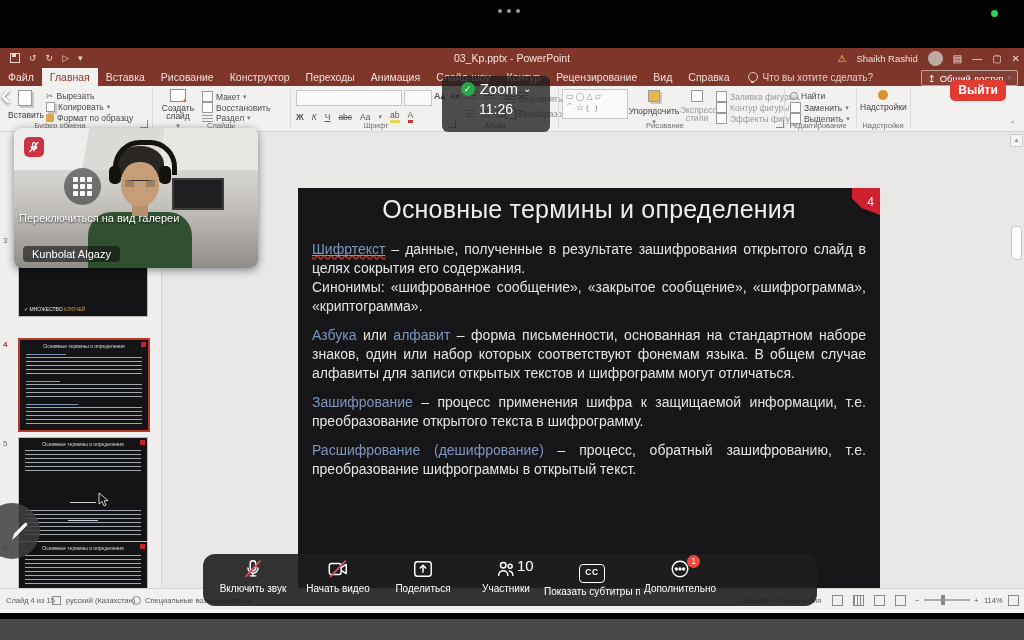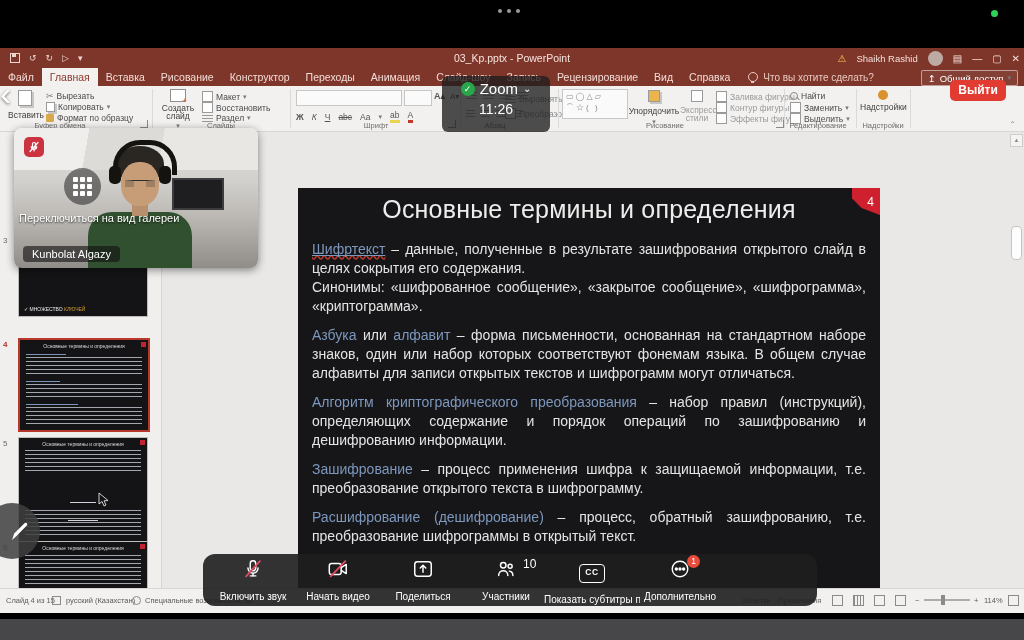--- a/index.html
+++ b/index.html
@@ -136,22 +136,22 @@
   .gallery-hint{position:absolute;left:5px;top:84px;z-index:3;color:#fff;font-size:11px;text-shadow:0 1px 2px rgba(0,0,0,.8);white-space:nowrap;}
   .name-tag{position:absolute;left:9px;bottom:6px;z-index:3;background:rgba(18,18,18,.62);border-radius:4px;
             color:#fff;font-size:11px;padding:2px 9px;}
   
   .pencil-fab{position:absolute;left:-16px;top:503px;width:56px;height:56px;border-radius:50%;background:rgba(62,62,62,.85);z-index:40;
               display:flex;align-items:center;justify-content:center;}
   
   .mtoolbar{position:absolute;left:203px;top:554px;width:614px;height:52px;border-radius:12px;background:rgba(30,30,30,.9);z-index:50;}
   .mbtn{position:absolute;top:4px;width:96px;text-align:center;color:#fff;}
   .mbtn .mic-wrap{position:relative;height:24px;}
-  .mbtn .lbl{font-size:10px;margin-top:9px;white-space:nowrap;overflow:hidden;}
-  .pcount{position:absolute;top:-1px;margin-left:6px;font-size:12px;color:#fff;}
+  .mbtn .lbl{font-size:10px;margin-top:1px;white-space:nowrap;overflow:hidden;}
+  .pcount{position:absolute;top:-1px;margin-left:0;font-size:15px;color:#fff;}
   .badge1{position:absolute;top:-3px;right:28px;width:13px;height:13px;border-radius:50%;background:#e74c3c;color:#fff;
           font-size:8.5px;line-height:13px;text-align:center;}
   .cc-ic{display:inline-block;width:24px;height:17px;border:1.6px solid #fff;border-radius:4px;color:#fff;
          font-size:8.5px;font-weight:bold;line-height:15px;text-align:center;letter-spacing:.5px;}
 </style>
 </head>
 <body>
 
 <div id="screen">
 
@@ -188,21 +188,21 @@
 
     <div class="tabrow">
       <span class="tab">Файл</span>
       <span class="tab active">Главная</span>
       <span class="tab">Вставка</span>
       <span class="tab">Рисование</span>
       <span class="tab">Конструктор</span>
       <span class="tab">Переходы</span>
       <span class="tab">Анимация</span>
       <span class="tab">Слайд-шоу</span>
-      <span class="tab">Запись</span>
+      <span class="tab">Контур</span>
       <span class="tab">Рецензирование</span>
       <span class="tab">Вид</span>
       <span class="tab">Справка</span>
       <span class="tellme">
         <span class="bulb"></span>
         <span>Что вы хотите сделать?</span>
       </span>
       <div class="share-btn">
         <span>↥</span>
         <span>Общий доступ</span>
@@ -400,21 +400,20 @@
           <path d="M1 1 L1 12 L4 9.5 L6 14 L8 13 L6 8.8 L10 8.5 Z" fill="#111" stroke="#fff" stroke-width="0.8"></path>
         </svg>
       </div>
 
       <div class="slide">
         <div class="slide-badge">4</div>
         <div class="slide-title">Основные термины и определения</div>
         <div class="slide-body">
           <p><span class="u-sp"><span class="term">Шифртекст</span></span><span> – данные, полученные в результате зашифрования открытого слайд в целях сокрытия его содержания.</span><br><span>Синонимы: «шифрованное сообщение», «закрытое сообщение», «шифрограмма», «криптограмма».</span></p>
           <p><span class="term">Азбука</span><span> или </span><span class="term">алфавит</span><span> – форма письменности, основанная на стандартном наборе знаков, один или набор которых соответствуют фонемам языка. В общем случае алфавиты для записи открытых текстов и шифрограмм могут отличаться.</span></p>
-          <p><span class="term">Алгоритм криптографического преобразования</span><span> – набор правил (инструкций), определяющих содержание и порядок операций по зашифрованию и дешифрованию информации.</span></p>
           <p><span class="term">Зашифрование</span><span> – процесс применения шифра к защищаемой информации, т.е. преобразование открытого текста в шифрограмму.</span></p>
           <p><span class="term">Расшифрование (дешифрование)</span><span> – процесс, обратный зашифрованию, т.е. преобразование шифрограммы в открытый текст.</span></p>
         </div>
       </div>
 
       <div class="ws-scroll">
         <div class="ws-up">▲</div>
         <div class="ws-thumb"></div>
       </div>
     </div>

